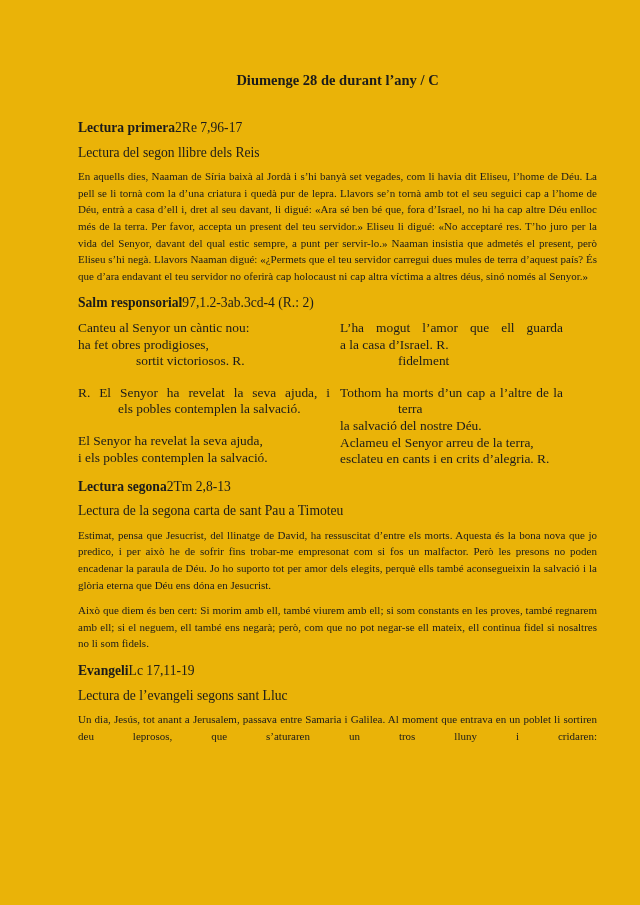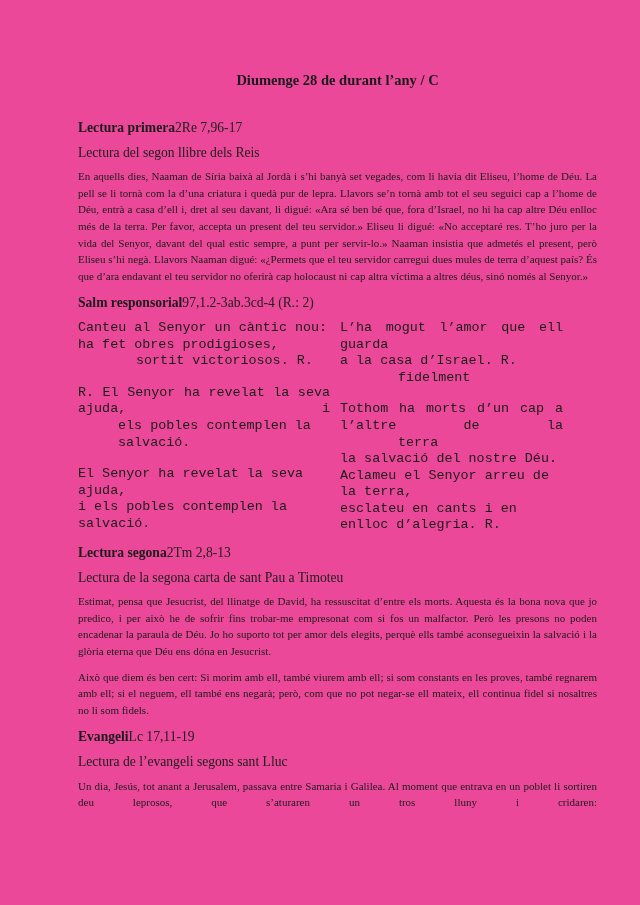--- a/index.html
+++ b/index.html
@@ -12,21 +12,21 @@
     height: 905px;
     overflow: hidden;
     font-family: "Liberation Serif", "DejaVu Serif", serif;
     color: #1b1b1b;
   }
   .page {
     box-sizing: border-box;
     width: 640px;
     height: 905px;
     padding: 72px 43px 0 78px;
-    background: #ec4899;
+    background: #eab308;
   }
   .doc-title {
     text-align: center;
     font-weight: bold;
     font-size: 14.5px;
     line-height: 17px;
     margin: 0 0 31px 0;
   }
   .section { margin: 0; }
   .section + .section { margin-top: 11px; }
@@ -55,21 +55,20 @@
     line-height: 16.6px;
     text-align: justify;
     margin: 0 0 9px 0;
   }
   p.body.justify-last {
     text-align-last: justify;
   }
   .psalm-columns {
     display: flex;
     margin-top: 1px;
-    font-family: Liberation Mono, monospace;
   }
   .psalm-col {
     font-size: 13.4px;
     line-height: 16.6px;
   }
   .psalm-col.left  { width: 252px; margin-right: 10px; }
   .psalm-col.right { width: 223px; }
   .stanza { margin-bottom: 15px; }
   .stanza:last-child { margin-bottom: 0; }
   .pline { min-height: 16.6px; }
@@ -121,21 +120,21 @@
         <div class="stanza">
           <div class="pline stretch">L’ha mogut l’amor que ell guarda</div>
           <div class="pline">a la casa d’Israel. R.</div>
           <div class="pline indent">fidelment</div>
         </div>
         <div class="stanza">
           <div class="pline stretch">Tothom ha morts d’un cap a l’altre de la</div>
           <div class="pline indent">terra</div>
           <div class="pline">la salvació del nostre Déu.</div>
           <div class="pline">Aclameu el Senyor arreu de la terra,</div>
-          <div class="pline">esclateu en cants i en enlloc d’alegria. R.</div>
+          <div class="pline">esclateu en cants i en crits d’alegria. R.</div>
         </div>
       </div>
     </div>
   </div>
 
   <div class="section">
     <div class="heading-row">
       <span class="heading">Lectura segona</span>
       <span class="reference">2Tm 2,8-13</span>
     </div>

